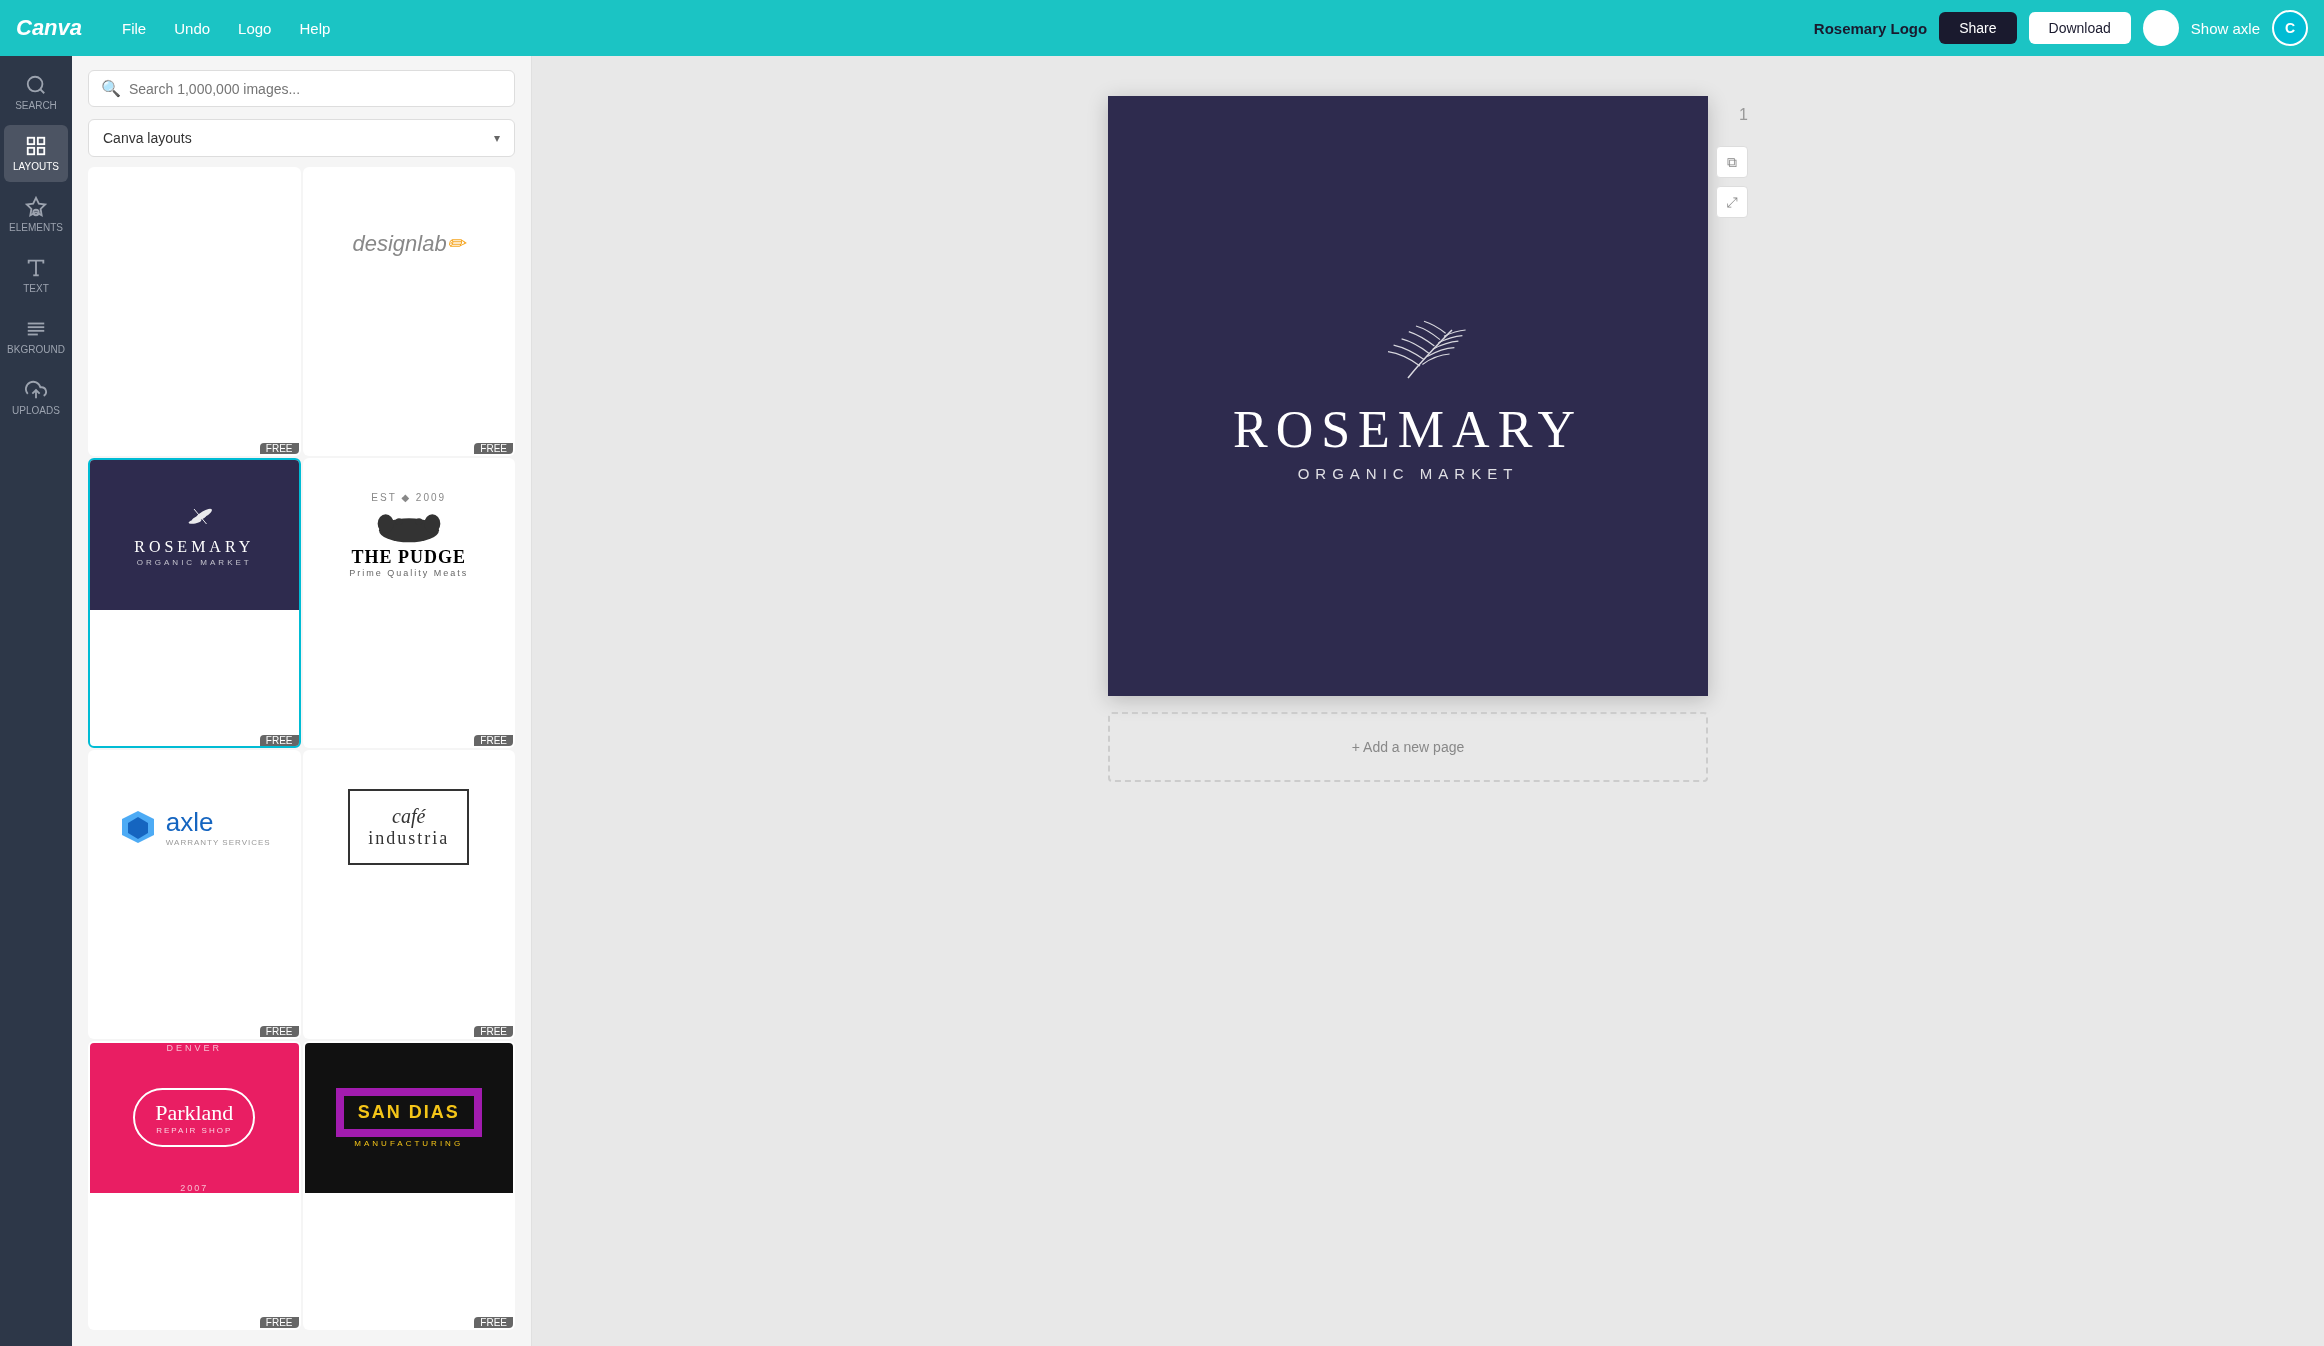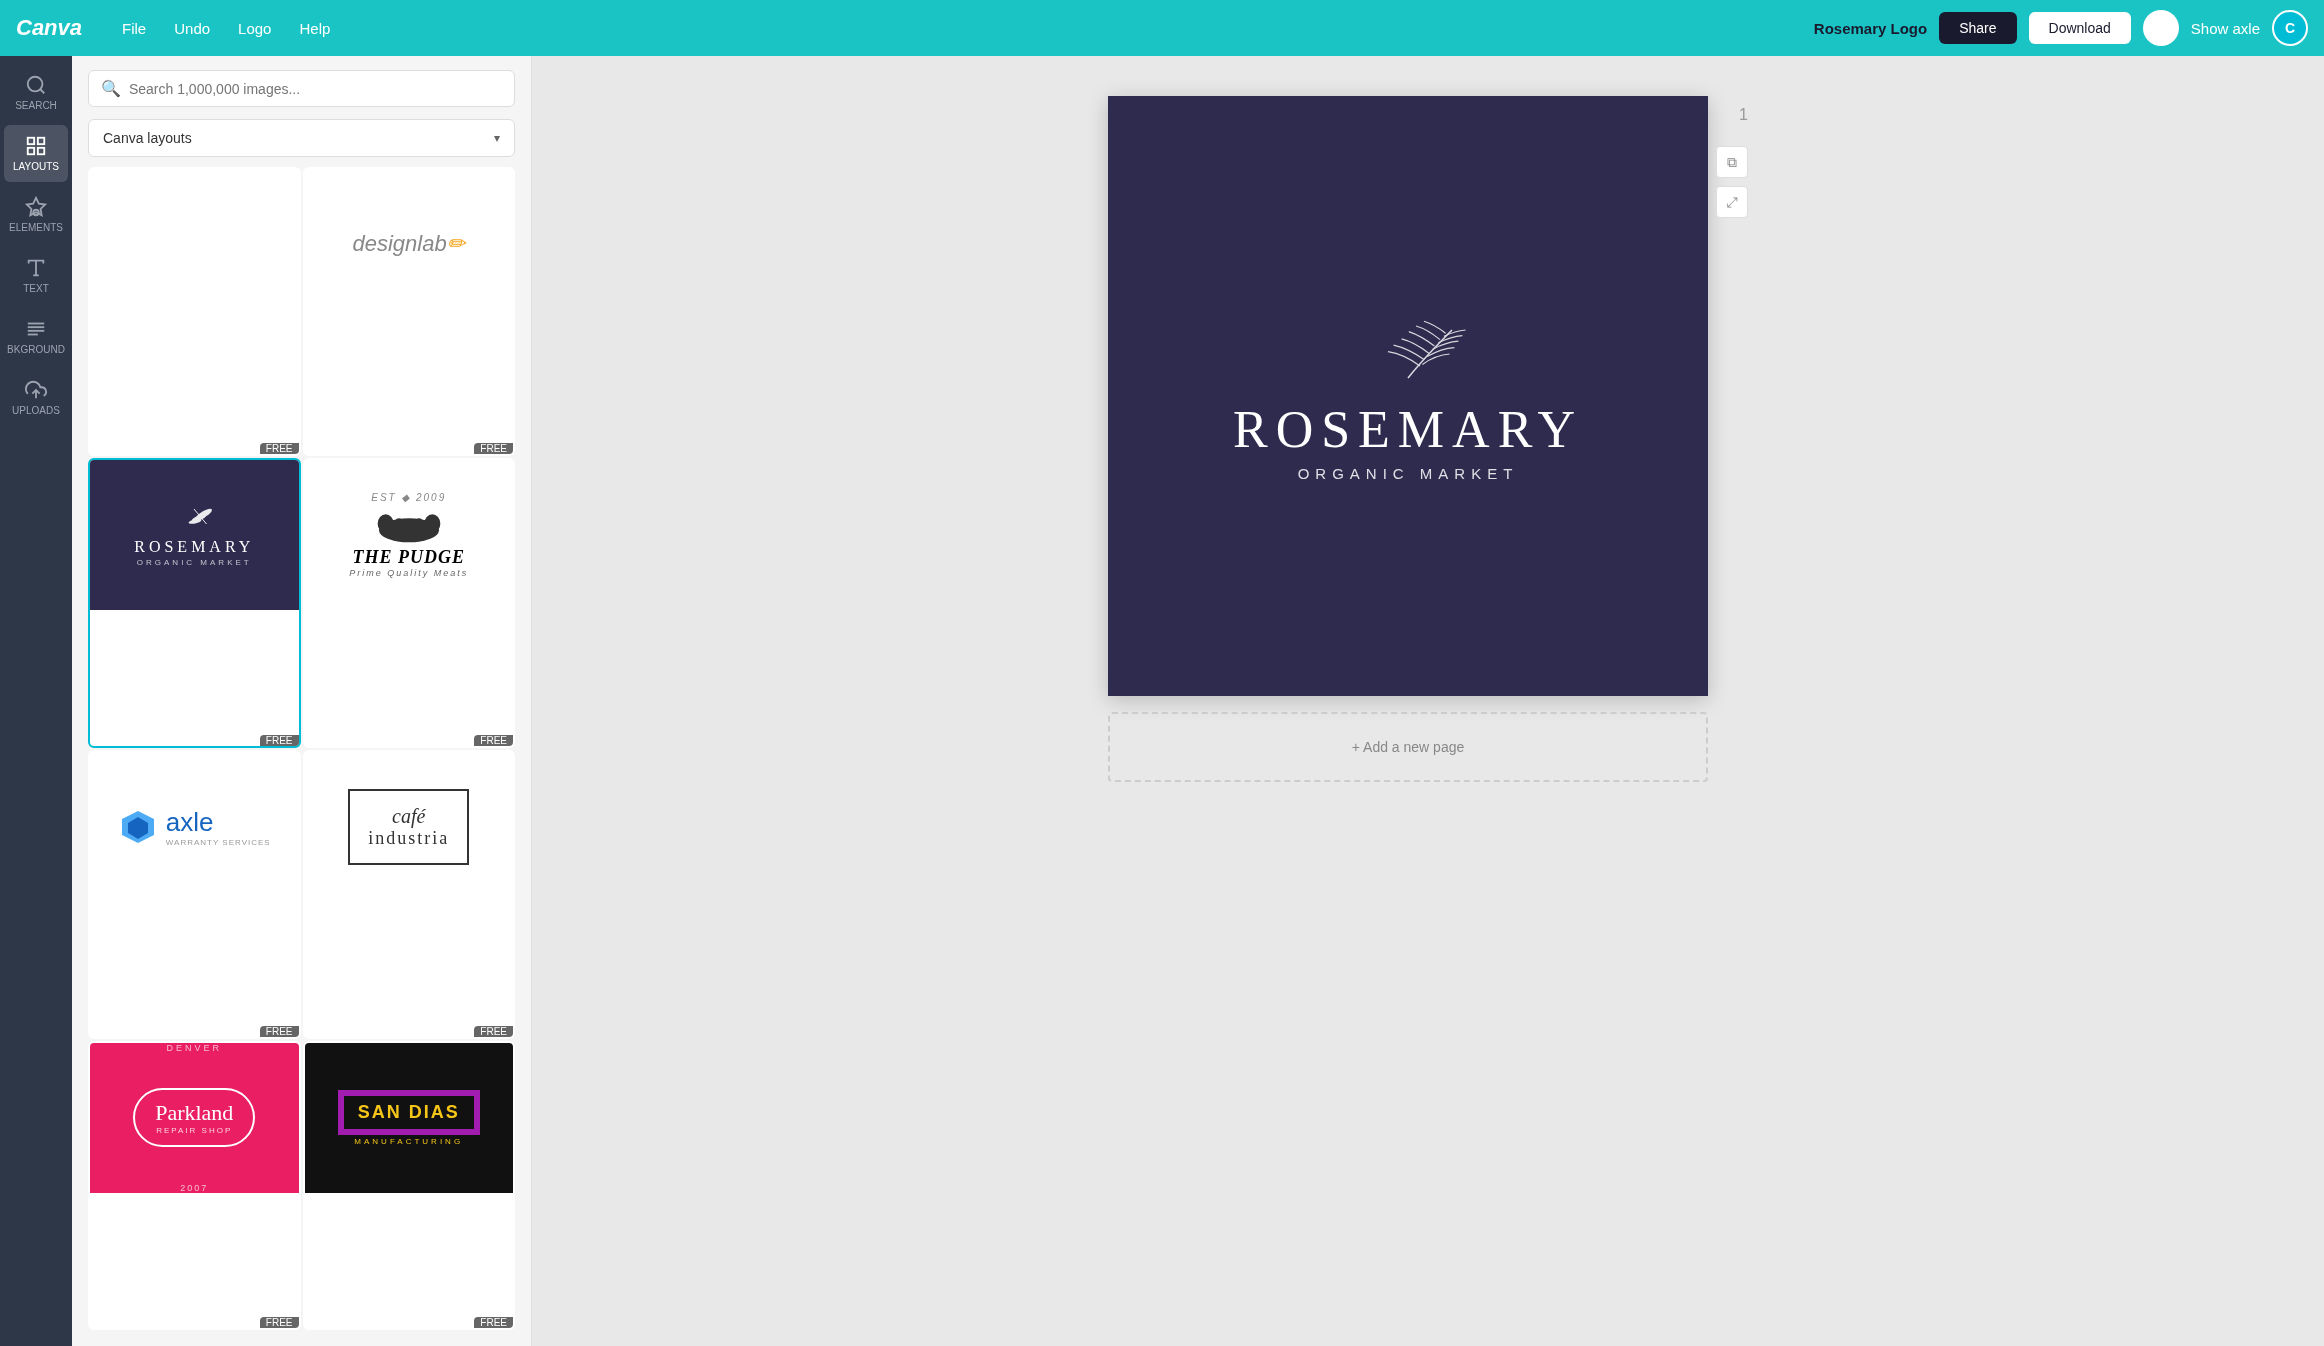--- a/index.html
+++ b/index.html
@@ -316,21 +316,20 @@
     .rosemary-mini-logo {
       display: flex; flex-direction: column; align-items: center; justify-content: center;
       height: 100%; background: #2e2b4e; width: 100%;
     }
     .rosemary-mini-title { font-size: 16px; font-family: Georgia, serif; color: white; letter-spacing: 4px; font-weight: 300; }
     .rosemary-mini-sub { font-size: 8px; color: rgba(255,255,255,0.7); letter-spacing: 3px; margin-top: 2px; }
 
     .pudge-logo {
       display: flex; flex-direction: column; align-items: center; justify-content: center;
       height: 100%;
-      font-style: italic;
     }
     .pudge-name { font-size: 18px; font-weight: bold; font-family: serif; letter-spacing: 1px; }
     .pudge-sub { font-size: 9px; color: #666; letter-spacing: 2px; }
 
     .axle-logo {
       display: flex; align-items: center; justify-content: center; height: 100%; gap: 8px;
     }
     .axle-text { display: flex; flex-direction: column; }
     .axle-name { font-size: 22px; color: #1565c0; font-weight: 300; }
     .axle-subtext { font-size: 8px; color: #999; letter-spacing: 1px; }
@@ -349,21 +348,21 @@
     }
     .parkland-name { font-family: cursive; font-size: 22px; color: white; }
     .parkland-sub { font-size: 8px; color: rgba(255,255,255,0.8); letter-spacing: 2px; }
 
     .sandias-logo {
       background: #111;
       height: 100%; width: 100%;
       display: flex; align-items: center; justify-content: center;
     }
     .sandias-text {
-      border: 6px solid #a21caf;
+      border: 8px solid #a21caf;
       padding: 6px 14px;
       color: #f5c518;
       font-size: 18px;
       font-weight: bold;
       letter-spacing: 2px;
     }
     .sandias-sub { font-size: 8px; color: #f5c518; letter-spacing: 3px; text-align: center; margin-top: 2px; }
   </style>
 </head>
 <body>

